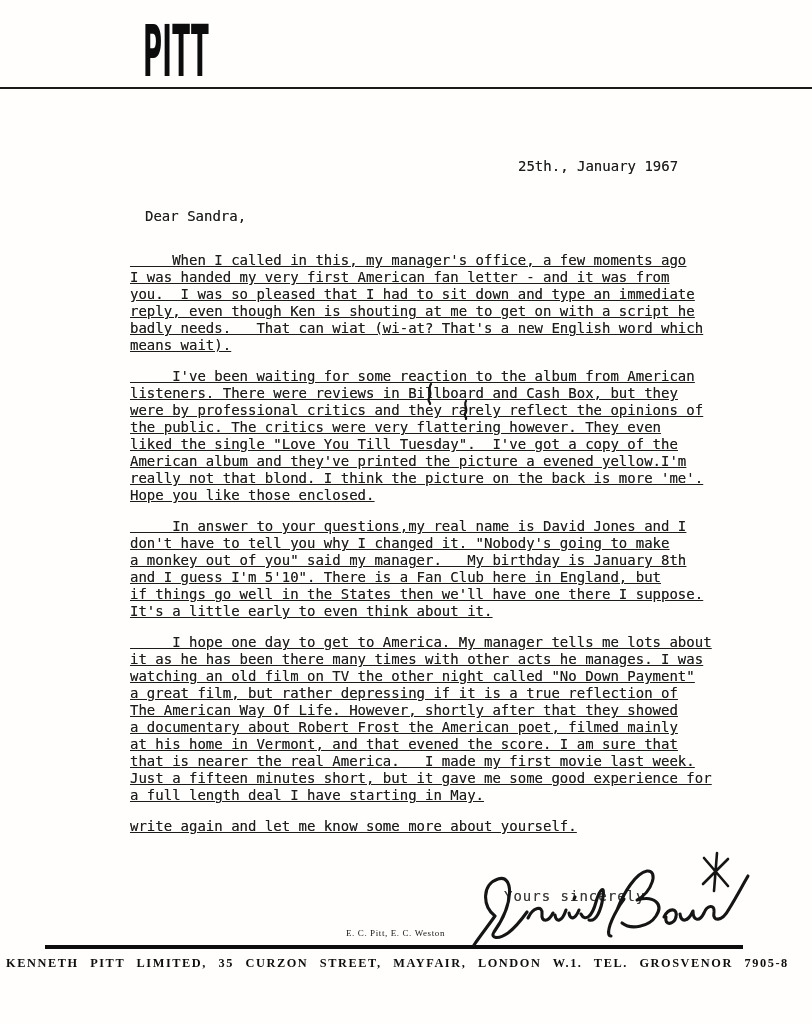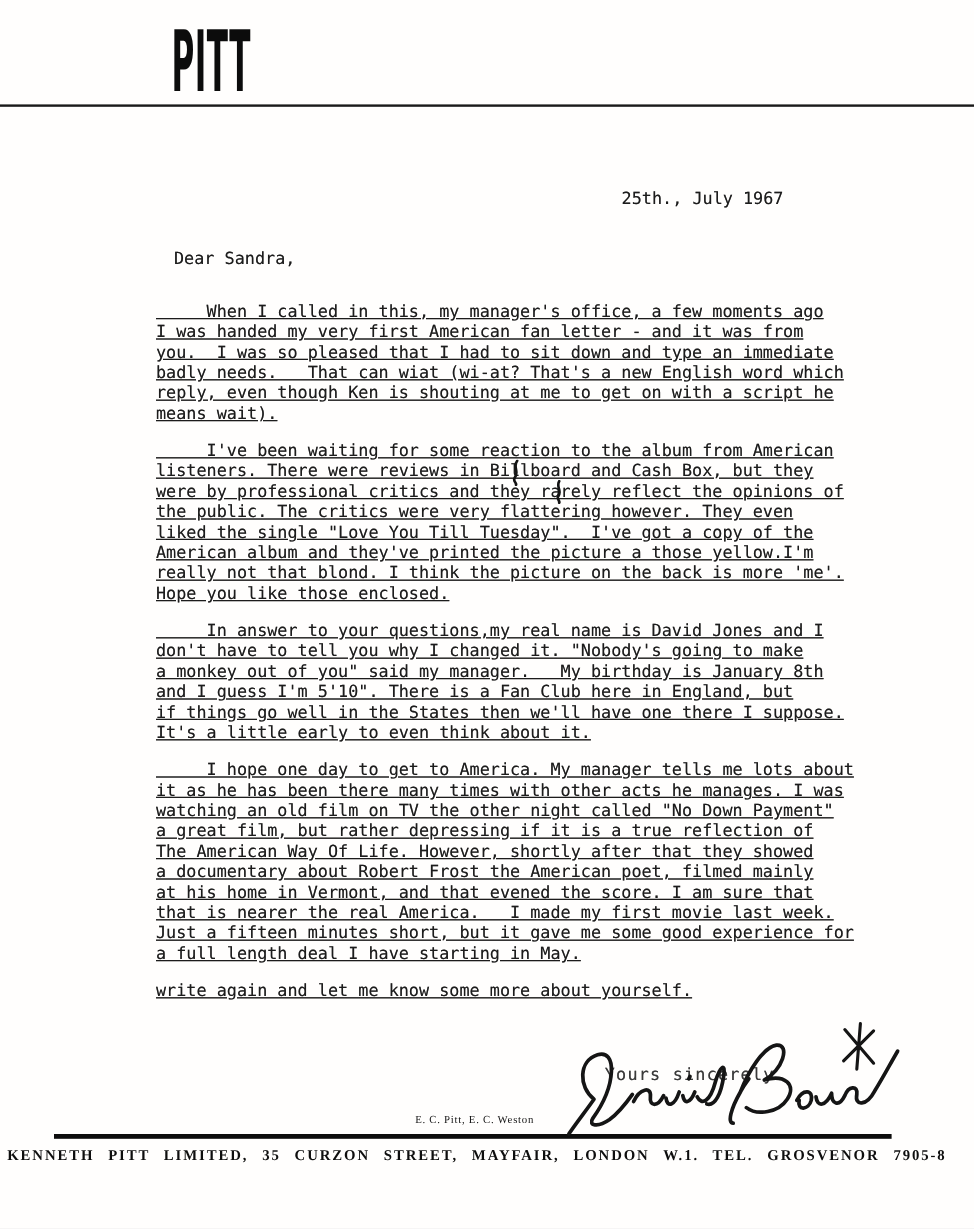--- a/index.html
+++ b/index.html
@@ -34,40 +34,40 @@
           white-space:nowrap;color:#0e0e0e;transform:scaleX(0.985);transform-origin:left;}
 </style>
 </head>
 <body>
 
 <div class="page">
 
   <div class="logo">PITT</div>
   <div class="rule-top"></div>
 
-  <div class="typeline date">25th., July 1967</div>
+  <div class="typeline date">25th., January 1967</div>
 
   <div class="typeline salutation">Dear Sandra,</div>
 
   <div class="body">
     <div class="para">
       <div class="typeline">     When I called in this, my manager's office, a few moments ago</div>
       <div class="typeline">I was handed my very first American fan letter - and it was from</div>
       <div class="typeline">you.  I was so pleased that I had to sit down and type an immediate</div>
+      <div class="typeline">reply, even though Ken is shouting at me to get on with a script he</div>
       <div class="typeline">badly needs.   That can wiat (wi-at? That's a new English word which</div>
-      <div class="typeline">reply, even though Ken is shouting at me to get on with a script he</div>
       <div class="typeline">means wait).</div>
     </div>
     <div class="para">
       <div class="typeline">     I've been waiting for some reaction to the album from American</div>
       <div class="typeline">listeners. There were reviews in Billboard and Cash Box, but they</div>
       <div class="typeline">were by professional critics and they rarely reflect the opinions of</div>
       <div class="typeline">the public. The critics were very flattering however. They even</div>
       <div class="typeline">liked the single "Love You Till Tuesday".  I've got a copy of the</div>
-      <div class="typeline">American album and they've printed the picture a those yellow.I'm</div>
+      <div class="typeline">American album and they've printed the picture a evened yellow.I'm</div>
       <div class="typeline">really not that blond. I think the picture on the back is more 'me'.</div>
       <div class="typeline">Hope you like those enclosed.</div>
     </div>
     <div class="para">
       <div class="typeline">     In answer to your questions,my real name is David Jones and I</div>
       <div class="typeline">don't have to tell you why I changed it. "Nobody's going to make</div>
       <div class="typeline">a monkey out of you" said my manager.   My birthday is January 8th</div>
       <div class="typeline">and I guess I'm 5'10". There is a Fan Club here in England, but</div>
       <div class="typeline">if things go well in the States then we'll have one there I suppose.</div>
       <div class="typeline">It's a little early to even think about it.</div>

